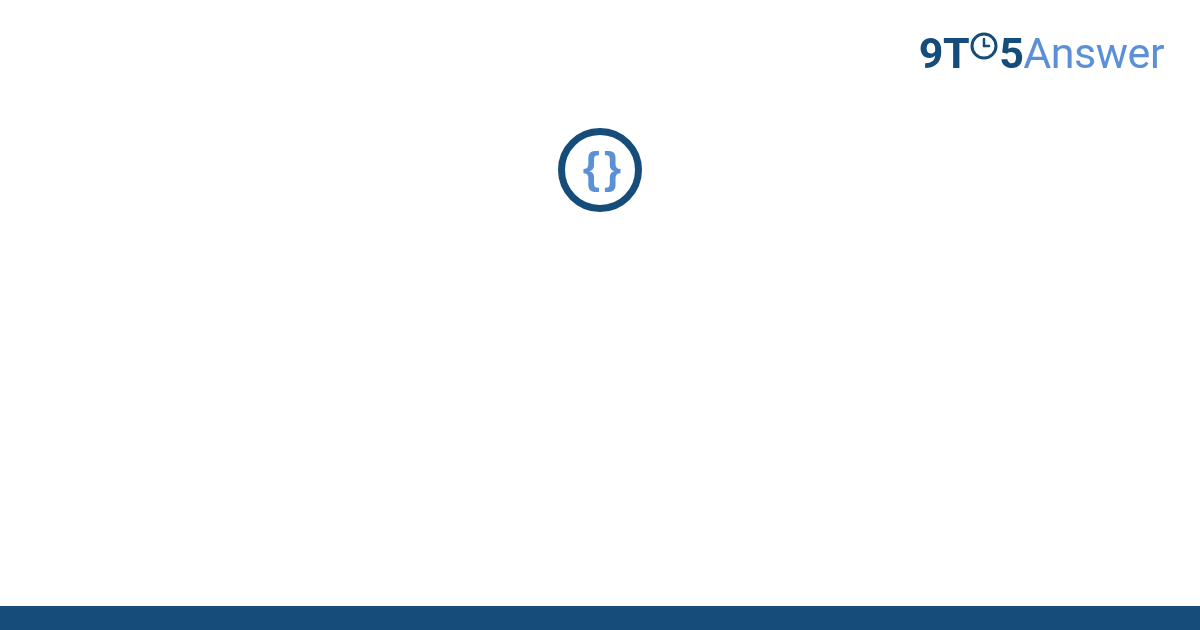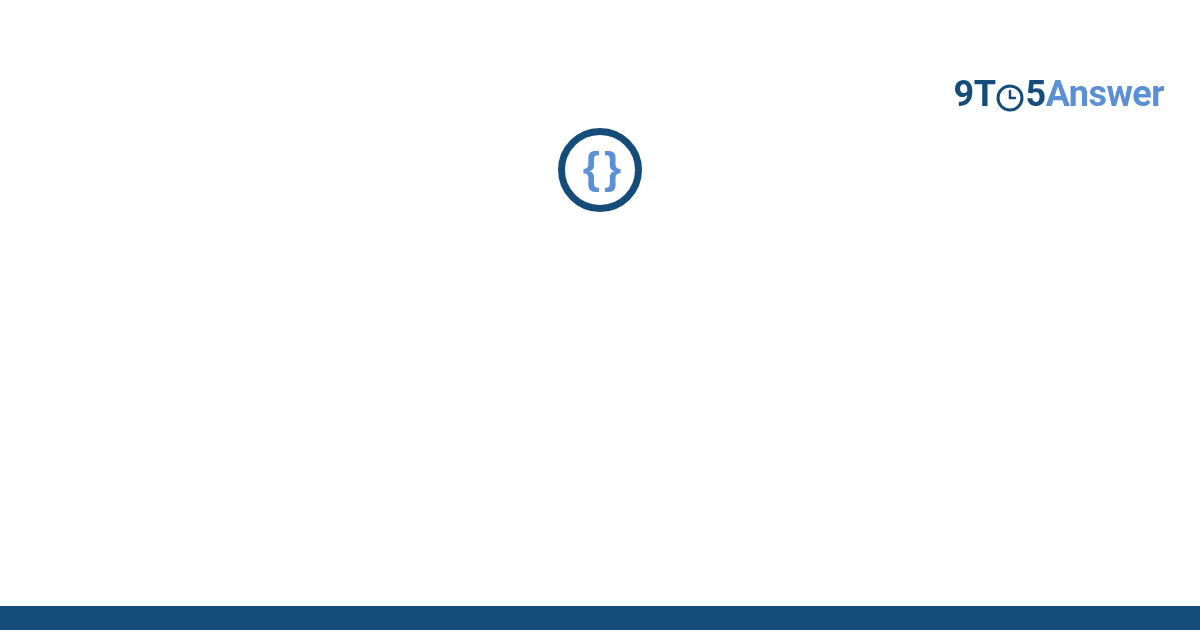--- a/index.html
+++ b/index.html
@@ -13,43 +13,42 @@
       background: #ffffff;
       font-family: -apple-system, BlinkMacSystemFont, "Segoe UI", Roboto, Helvetica, Arial, sans-serif;
       position: relative;
       overflow: hidden;
     }
     .logo {
       position: absolute;
       top: 28px;
       right: 36px;
       display: flex;
-      align-items: center;
+      align-items: flex-start;
       font-weight: 700;
-      font-size: 36px;
+      font-size: 43px;
       letter-spacing: -0.5px;
-      margin-top: 45px;
     }
     .logo-9t {
       color: #154c79;
     }
     .logo-clock {
       display: inline-flex;
       align-items: center;
       justify-content: center;
       position: relative;
       top: 4px;
       margin: 0 1px;
     }
     .logo-5 {
       color: #154c79;
     }
     .logo-answer {
       color: #5b8fd6;
-      font-weight: 700;
+      font-weight: 400;
     }
     .center-container {
       position: absolute;
       top: 128px;
       left: 0;
       width: 100%;
       display: flex;
       flex-direction: column;
       align-items: center;
     }

